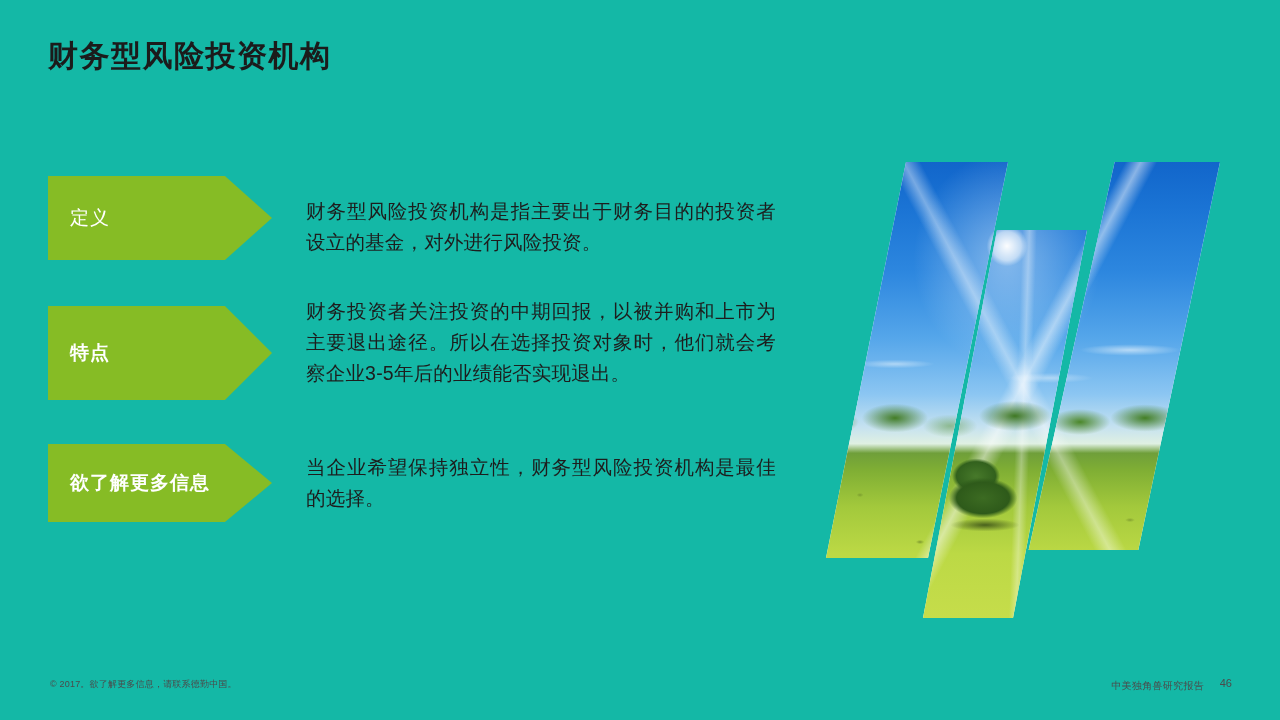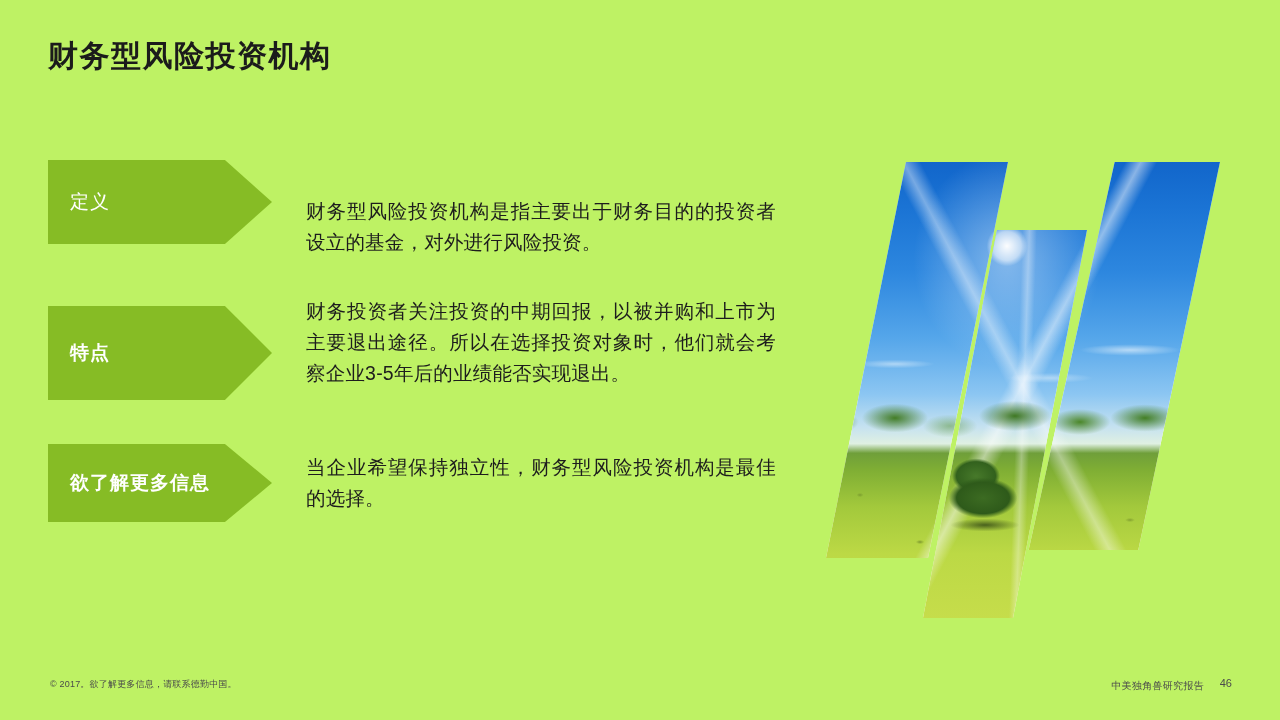--- a/index.html
+++ b/index.html
@@ -15,21 +15,21 @@
     font-family: "Liberation Sans", "DejaVu Sans", sans-serif;
     color: #222222;
     position: relative;
   }
 
   .slide {
     position: absolute;
     inset: 0;
     width: 1280px;
     height: 720px;
-    background: #bef264;
+    background: #14b8a6;
   }
 
   
   .slide-title {
     position: absolute;
     left: 48px;
     top: 38px;
     font-size: 30px;
     font-weight: 700;
     letter-spacing: 1.5px;
@@ -45,21 +45,21 @@
     top: 0;
     width: 820px;
     height: 720px;
   }
 
   .row {
     position: absolute;
     left: 48px;
   }
 
-  .row-1 { top: 160px; }
+  .row-1 { top: 176px; }
   .row-2 { top: 306px; }
   .row-3 { top: 444px; }
 
   
   .arrow-tag {
     position: relative;
     width: 224px;
     background: #86bc25;
     display: flex;
     align-items: center;

